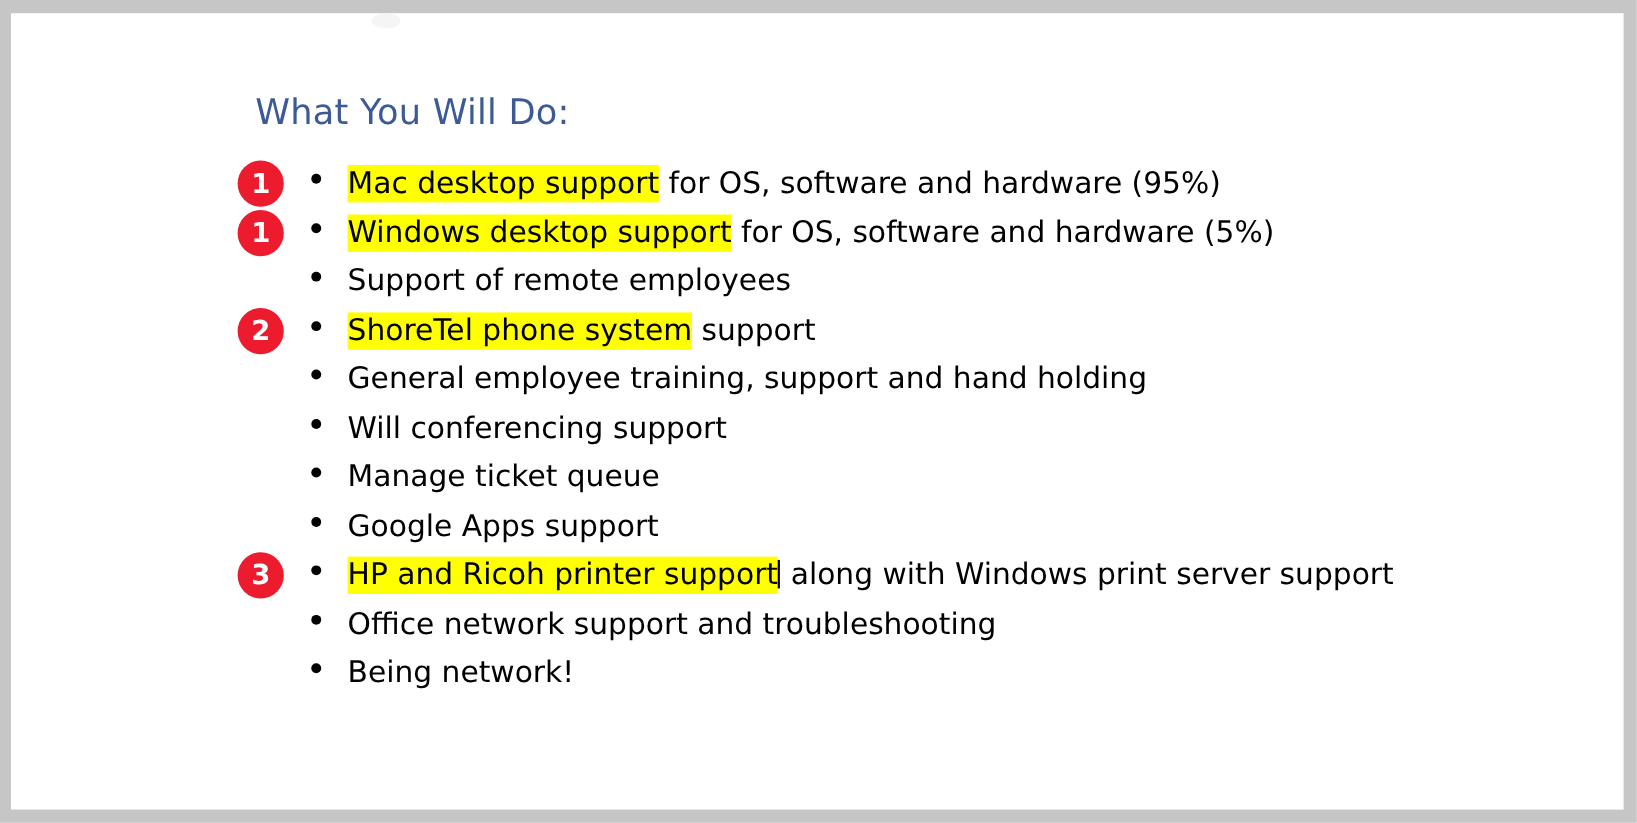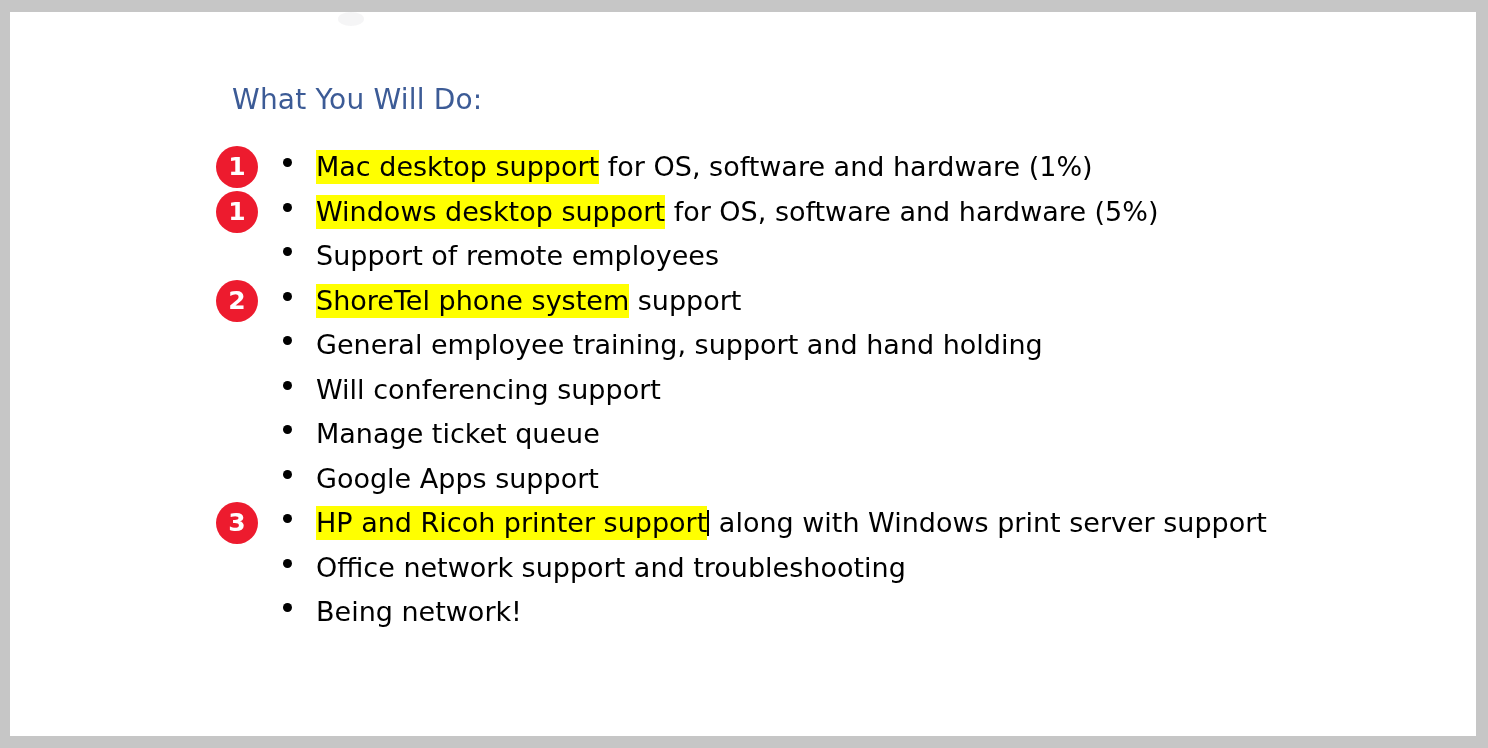--- a/index.html
+++ b/index.html
@@ -45,21 +45,21 @@
     border-radius: 50%;
     background: #f4f4f5;
     opacity: 0.9;
   }
 
   
   #page-title {
     position: absolute;
     left: 222px;
     top: 72px;
-    font-size: 28px;
+    font-size: 32px;
     line-height: 1.15;
     font-weight: 400;
     color: #3c5b96;
     letter-spacing: 0.2px;
     white-space: nowrap;
   }
 
   
   #bullet-list {
     position: absolute;
@@ -125,21 +125,21 @@
 <div id="slide-frame">
   <div id="slide-canvas">
 
     <div id="top-artifact"></div>
 
     <div id="page-title">What You Will Do:</div>
 
     <div id="bullet-list">
         <div class="bullet-row">
           <span class="bullet-dot"></span>
-          <span class="bullet-text"><span class="hl">Mac desktop support</span><span> for OS, software and hardware (1%)</span></span>
+          <span class="bullet-text"><span class="hl">Mac desktop support</span><span> for OS, software and hardware (95%)</span></span>
         </div>
         <div class="bullet-row">
           <span class="bullet-dot"></span>
           <span class="bullet-text"><span class="hl">Windows desktop support</span><span> for OS, software and hardware (5%)</span></span>
         </div>
         <div class="bullet-row">
           <span class="bullet-dot"></span>
           <span class="bullet-text"><span>Support of remote employees</span></span>
         </div>
         <div class="bullet-row">

